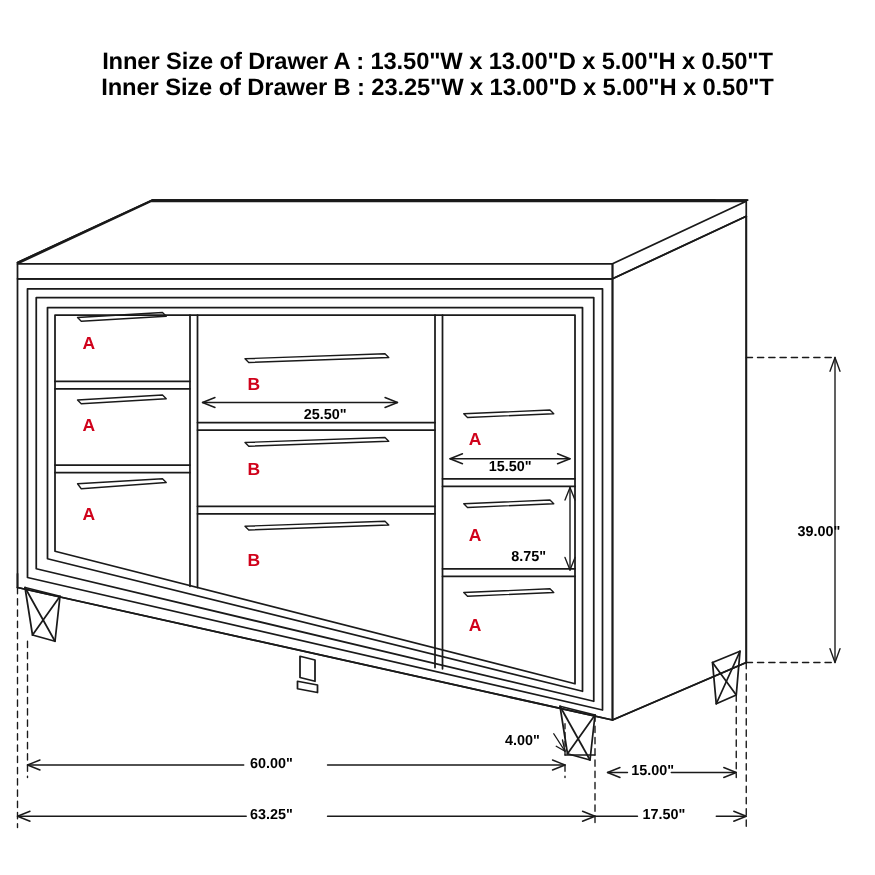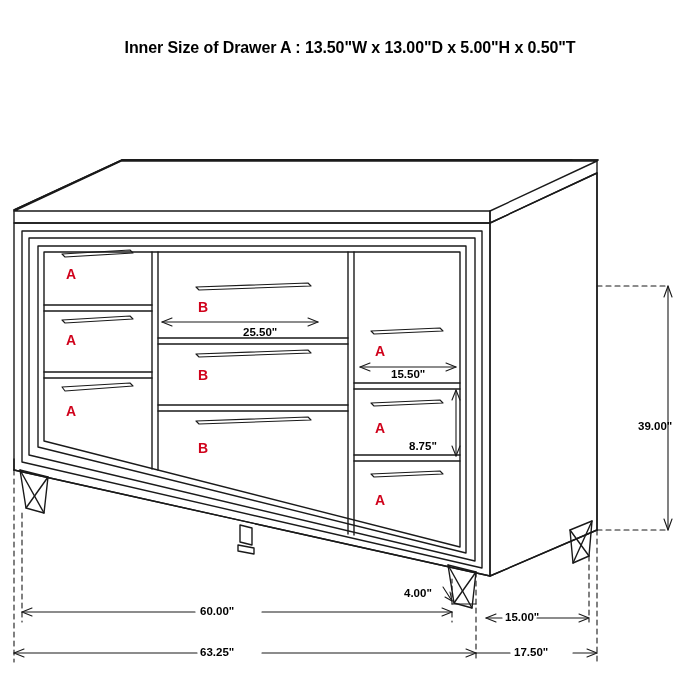--- a/index.html
+++ b/index.html
@@ -19,21 +19,21 @@
     left: 0; top: 0;
     width: 700px;
     height: 700px;
   }
   .hdr {
     position: absolute;
     left: 0;
     width: 700px;
     text-align: center;
     font-weight: bold;
-    font-size: 16px;
+    font-size: 19px;
     color: #000;
     letter-spacing: -0.1px;
   }
   #hdr1 { top: 39px; }
   #hdr2 { top: 60px; }
 
   svg { position: absolute; left: 0; top: 0; }
 
   .lbl {
     position: absolute;
@@ -48,20 +48,21 @@
     font-weight: bold;
     font-size: 14px;
   }
 </style>
 </head>
 <body>
 
 <div id="stage">
 
   <div class="hdr" id="hdr1">Inner Size of Drawer A : 13.50"W x 13.00"D x 5.00"H x 0.50"T</div>
+  <div class="hdr" id="hdr2">Inner Size of Drawer B : 23.25"W x 13.00"D x 5.00"H x 0.50"T</div>
 
   <svg width="700" height="700" viewBox="0 0 700 700">
     <g fill="none" stroke="#1a1a1a" stroke-width="1.4" stroke-linejoin="round" stroke-linecap="round">
 
       <path d="M14 210 L122 160 L572 160 L572 160"></path>
       <path d="M14 210 L122 160 L598 160 L598 160"></path>
       <path d="M122 160 L598 160 L598 160"></path>
 
       <path d="M14 211 L121 161 L597 161 L490 211 Z"></path>
 

